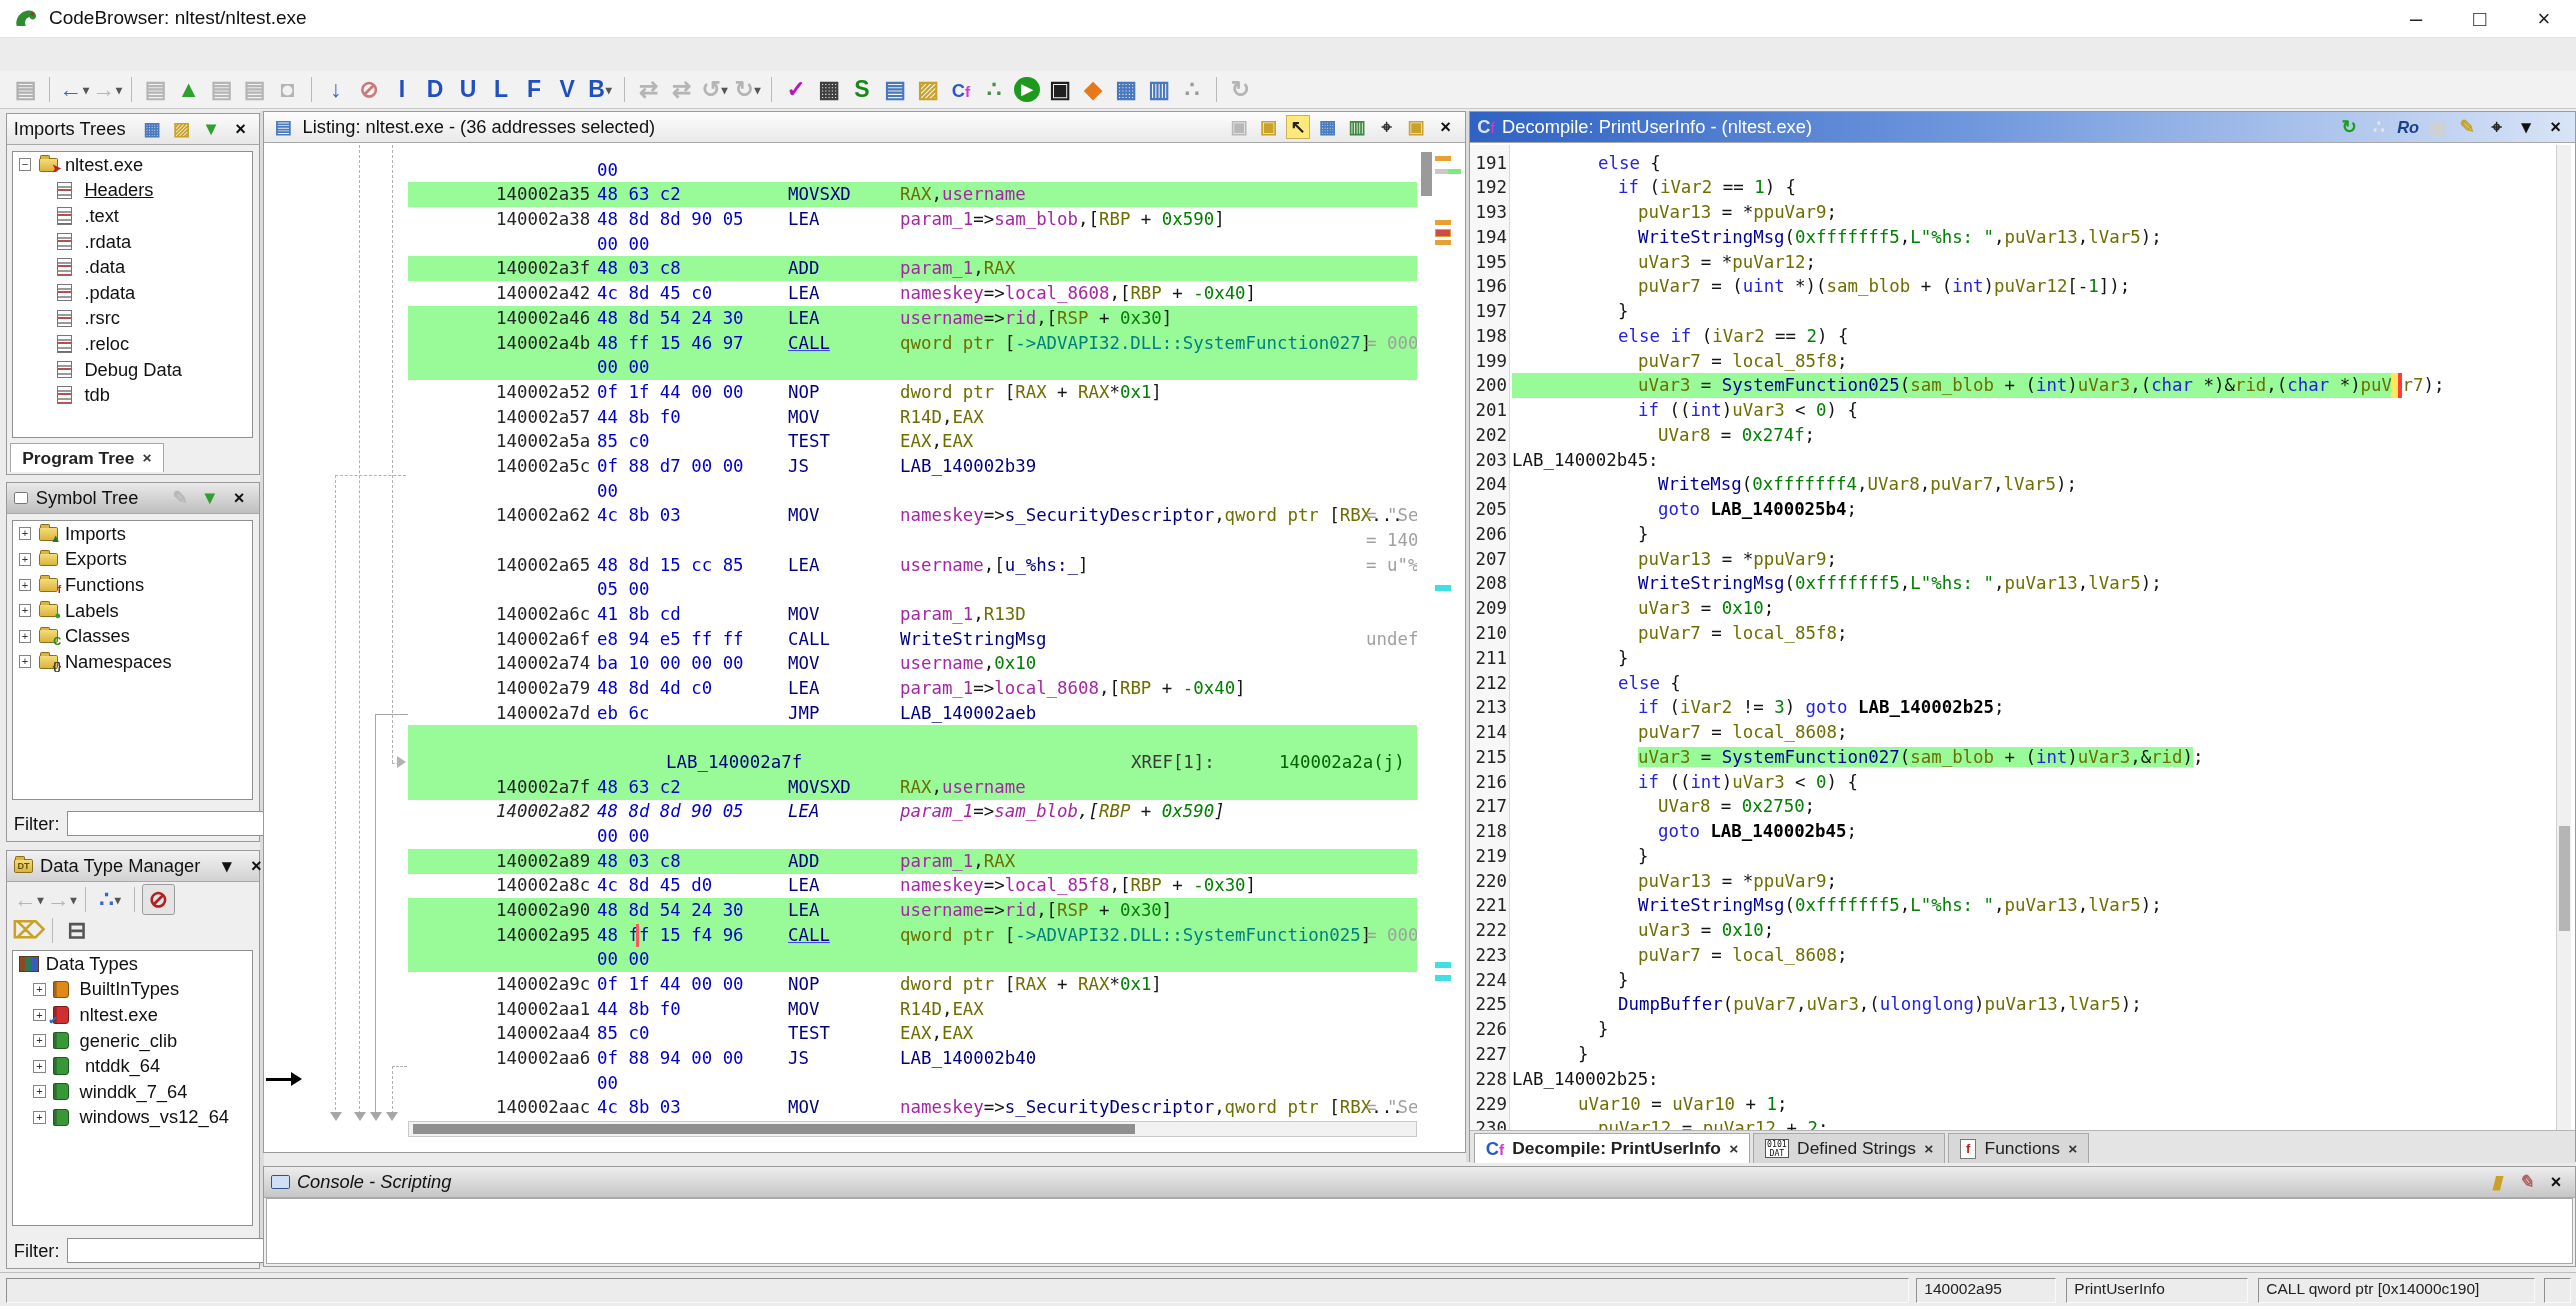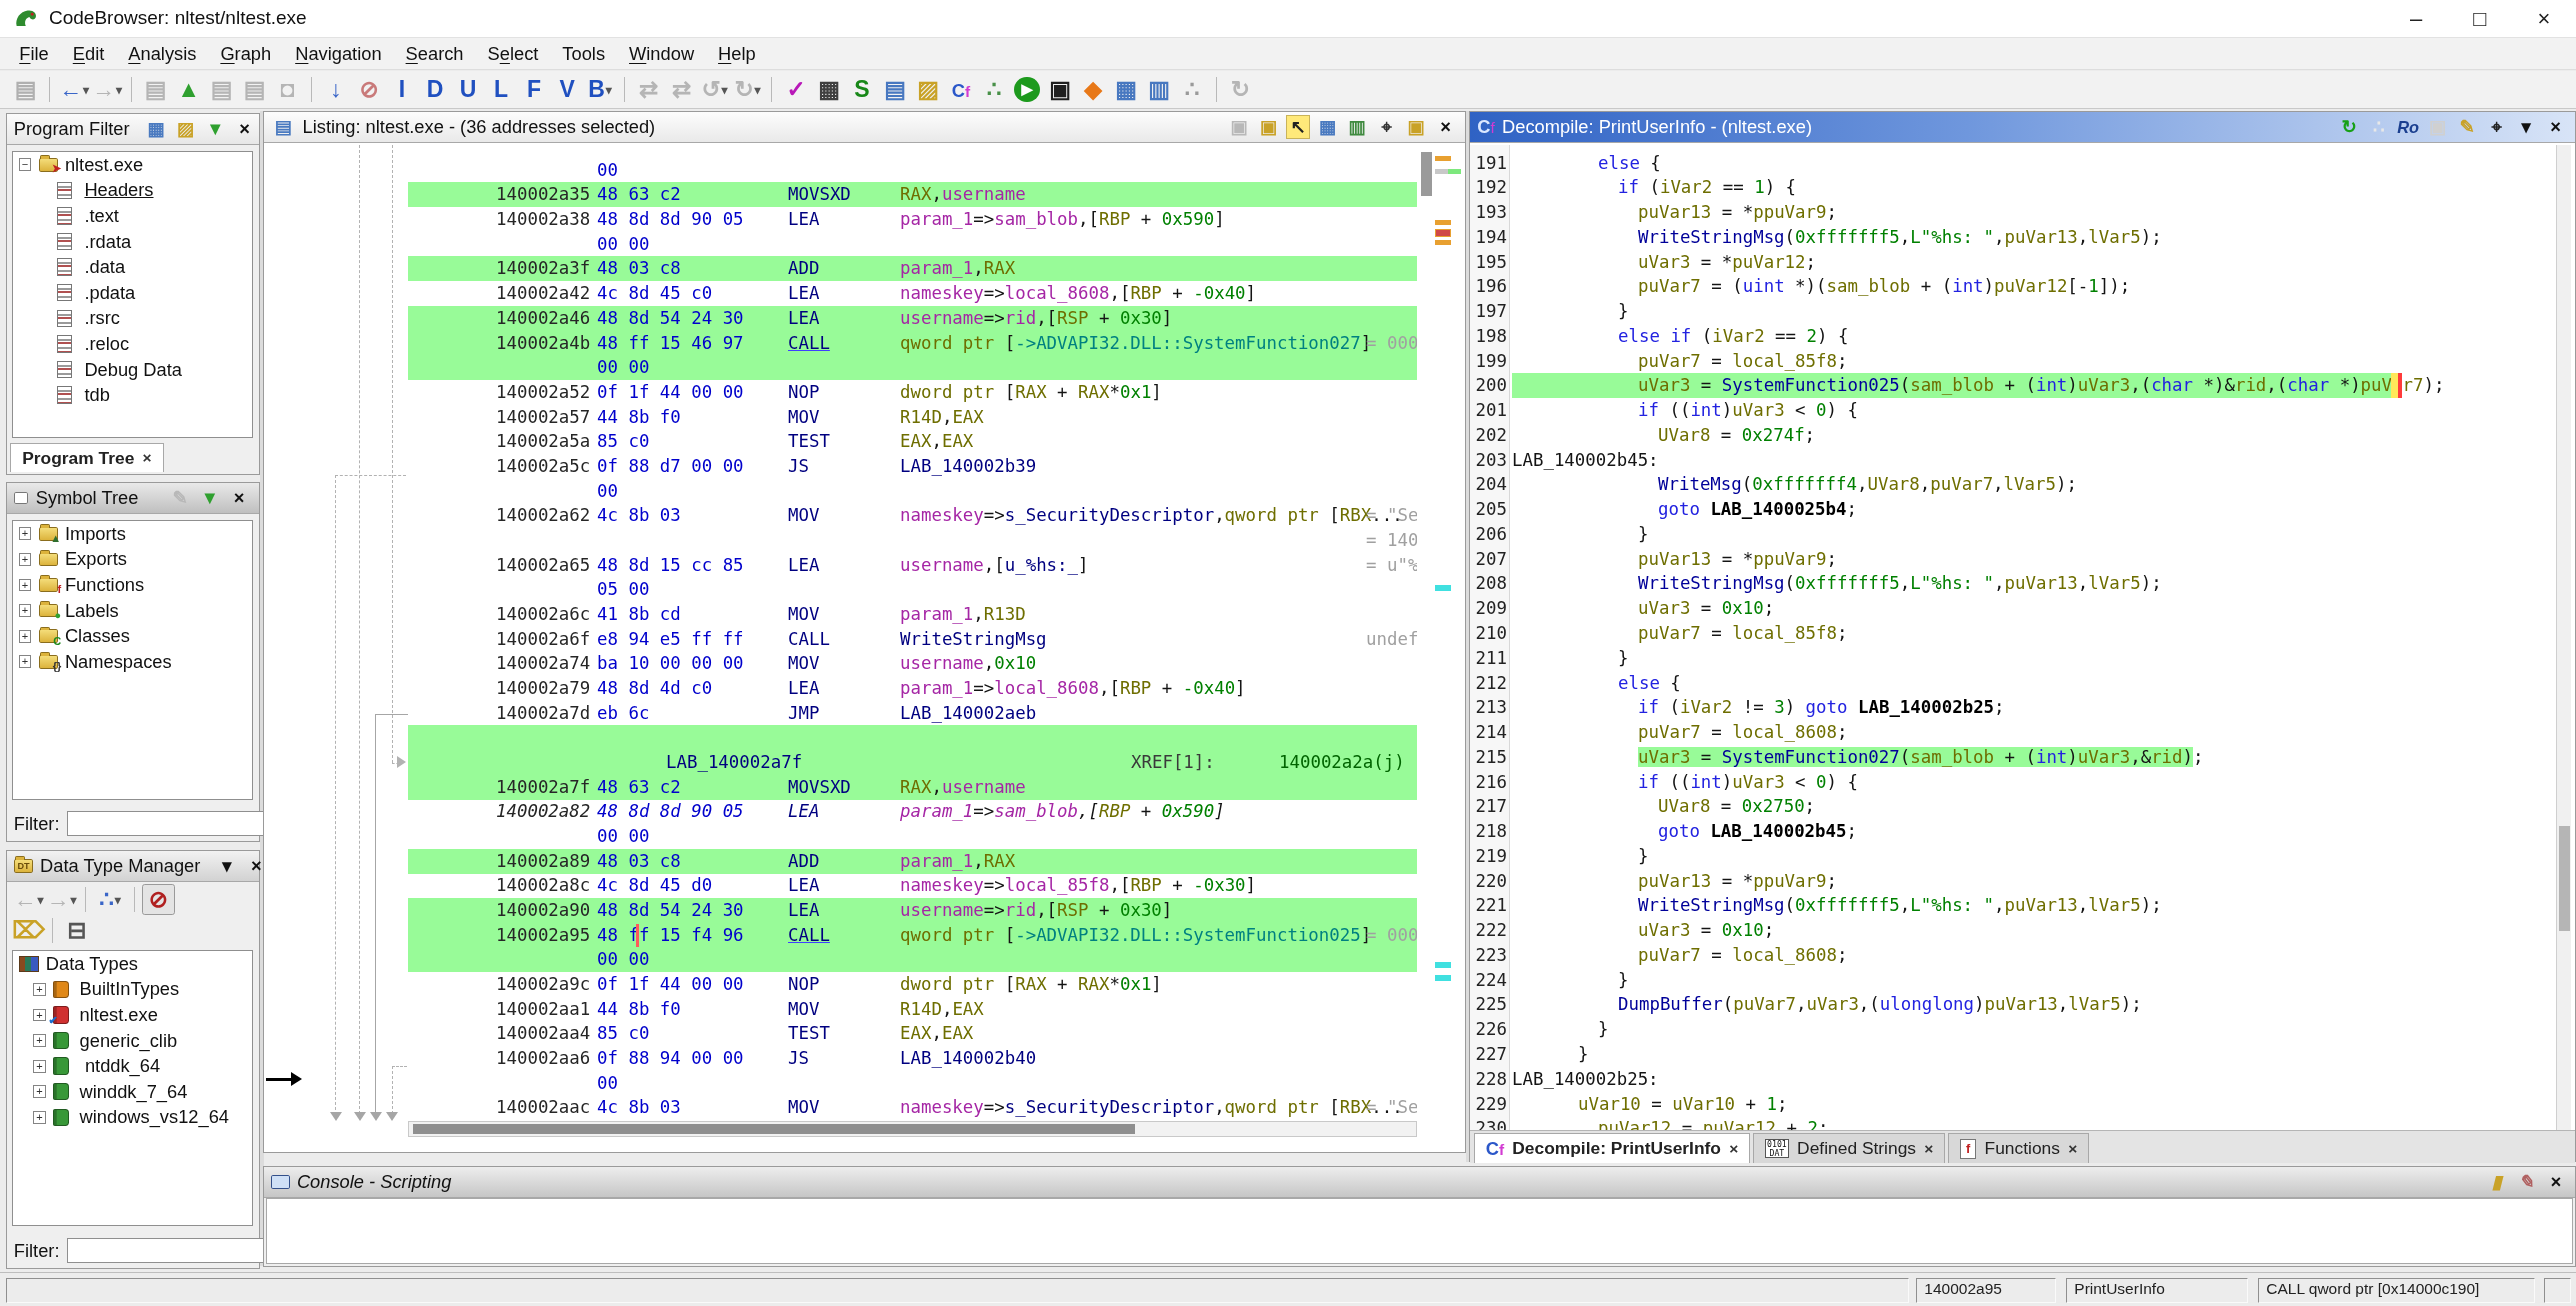--- a/index.html
+++ b/index.html
@@ -158,32 +158,20 @@
       <circle cx="21" cy="9" r="1.6" fill="#c02020"></circle>
     </svg>
     <span id="title-text">CodeBrowser: nltest/nltest.exe</span>
     <div id="winbtns">
       <div class="wbtn">–</div>
       <div class="wbtn">□</div>
       <div class="wbtn">×</div>
     </div>
   </div>
 
-  <div id="menubar">
-      <div class="mitem"><u>F</u>ile</div>
-      <div class="mitem"><u>E</u>dit</div>
-      <div class="mitem"><u>A</u>nalysis</div>
-      <div class="mitem"><u>G</u>raph</div>
-      <div class="mitem"><u>N</u>avigation</div>
-      <div class="mitem"><u>S</u>earch</div>
-      <div class="mitem">S<u>e</u>lect</div>
-      <div class="mitem">Tools</div>
-      <div class="mitem"><u>W</u>indow</div>
-      <div class="mitem"><u>H</u>elp</div>
-    </div>
   <div id="toolbar">
       <div class="tbtn">
         <span style="color: rgb(176, 176, 176);">▤</span>
       </div>
       <div class="tsep"></div>
       <div class="tbtn">
         <span style="color: rgb(58, 102, 200);">←</span>
         <span class="dd">▾</span>
       </div>
       <div class="tbtn">
@@ -294,21 +282,21 @@
       <div class="tbtn">
         <span style="color: rgb(181, 181, 181);">↻</span>
       </div>
     </div>
 
   <div class="splitter" style="left:260px;top:111px;width:3.7px;height:1155px"></div>
   <div class="splitter" style="left:1466px;top:111px;width:3.7px;height:1051px"></div>
 
   <div class="panel" id="pt-panel" style="left:5.5px;top:113px;width:254px;height:362px">
     <div class="phdr" style="background:linear-gradient(#fbfbfb,#e7e7e7)">
-      <span>Program Filter</span>
+      <span>Imports Trees</span>
       <span class="spacer"></span>
       <span id="pt-icons" style="display: inline-flex; gap: 5.5px;">
           <span class="hicon" style="color: rgb(74, 122, 192);">▦</span>
           <span class="hicon" style="color: rgb(201, 162, 39);">▨</span>
           <span class="hicon" style="color: rgb(47, 160, 47);">▼</span>
           <span class="hicon" style="color: rgb(17, 17, 17);">×</span>
         </span>
     </div>
     <div class="treebox" style="left:5.5px;top:37px;width:241px;height:287px" id="pt-tree">
         <div class="trow" style="padding-left: 5.5px;">

